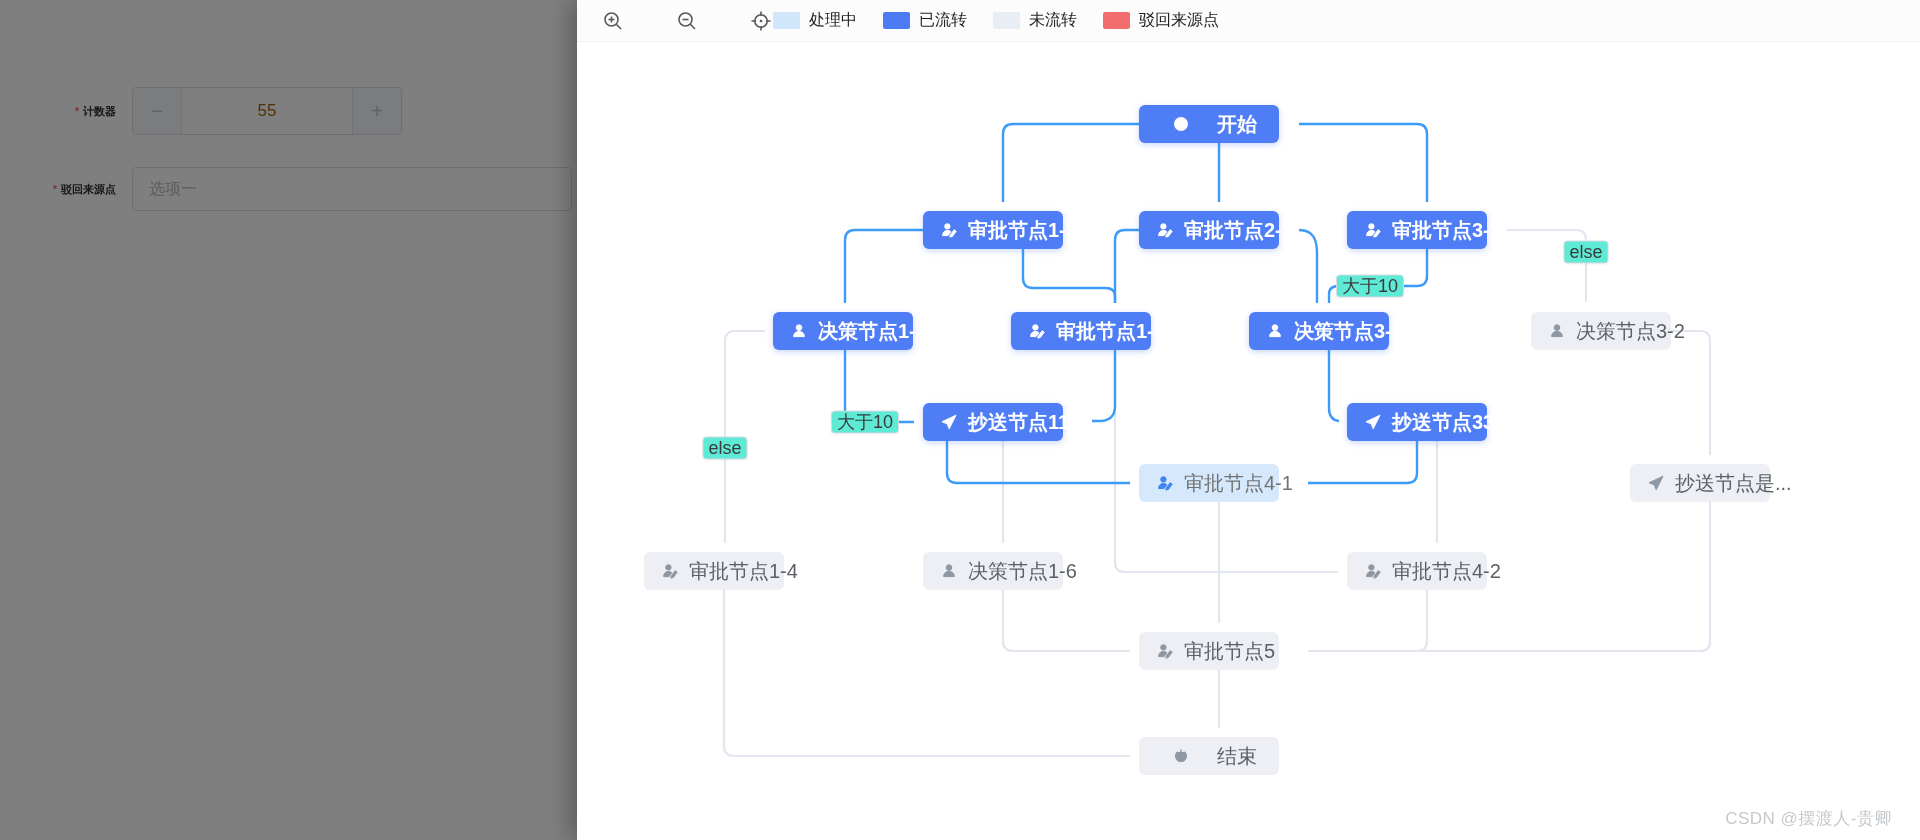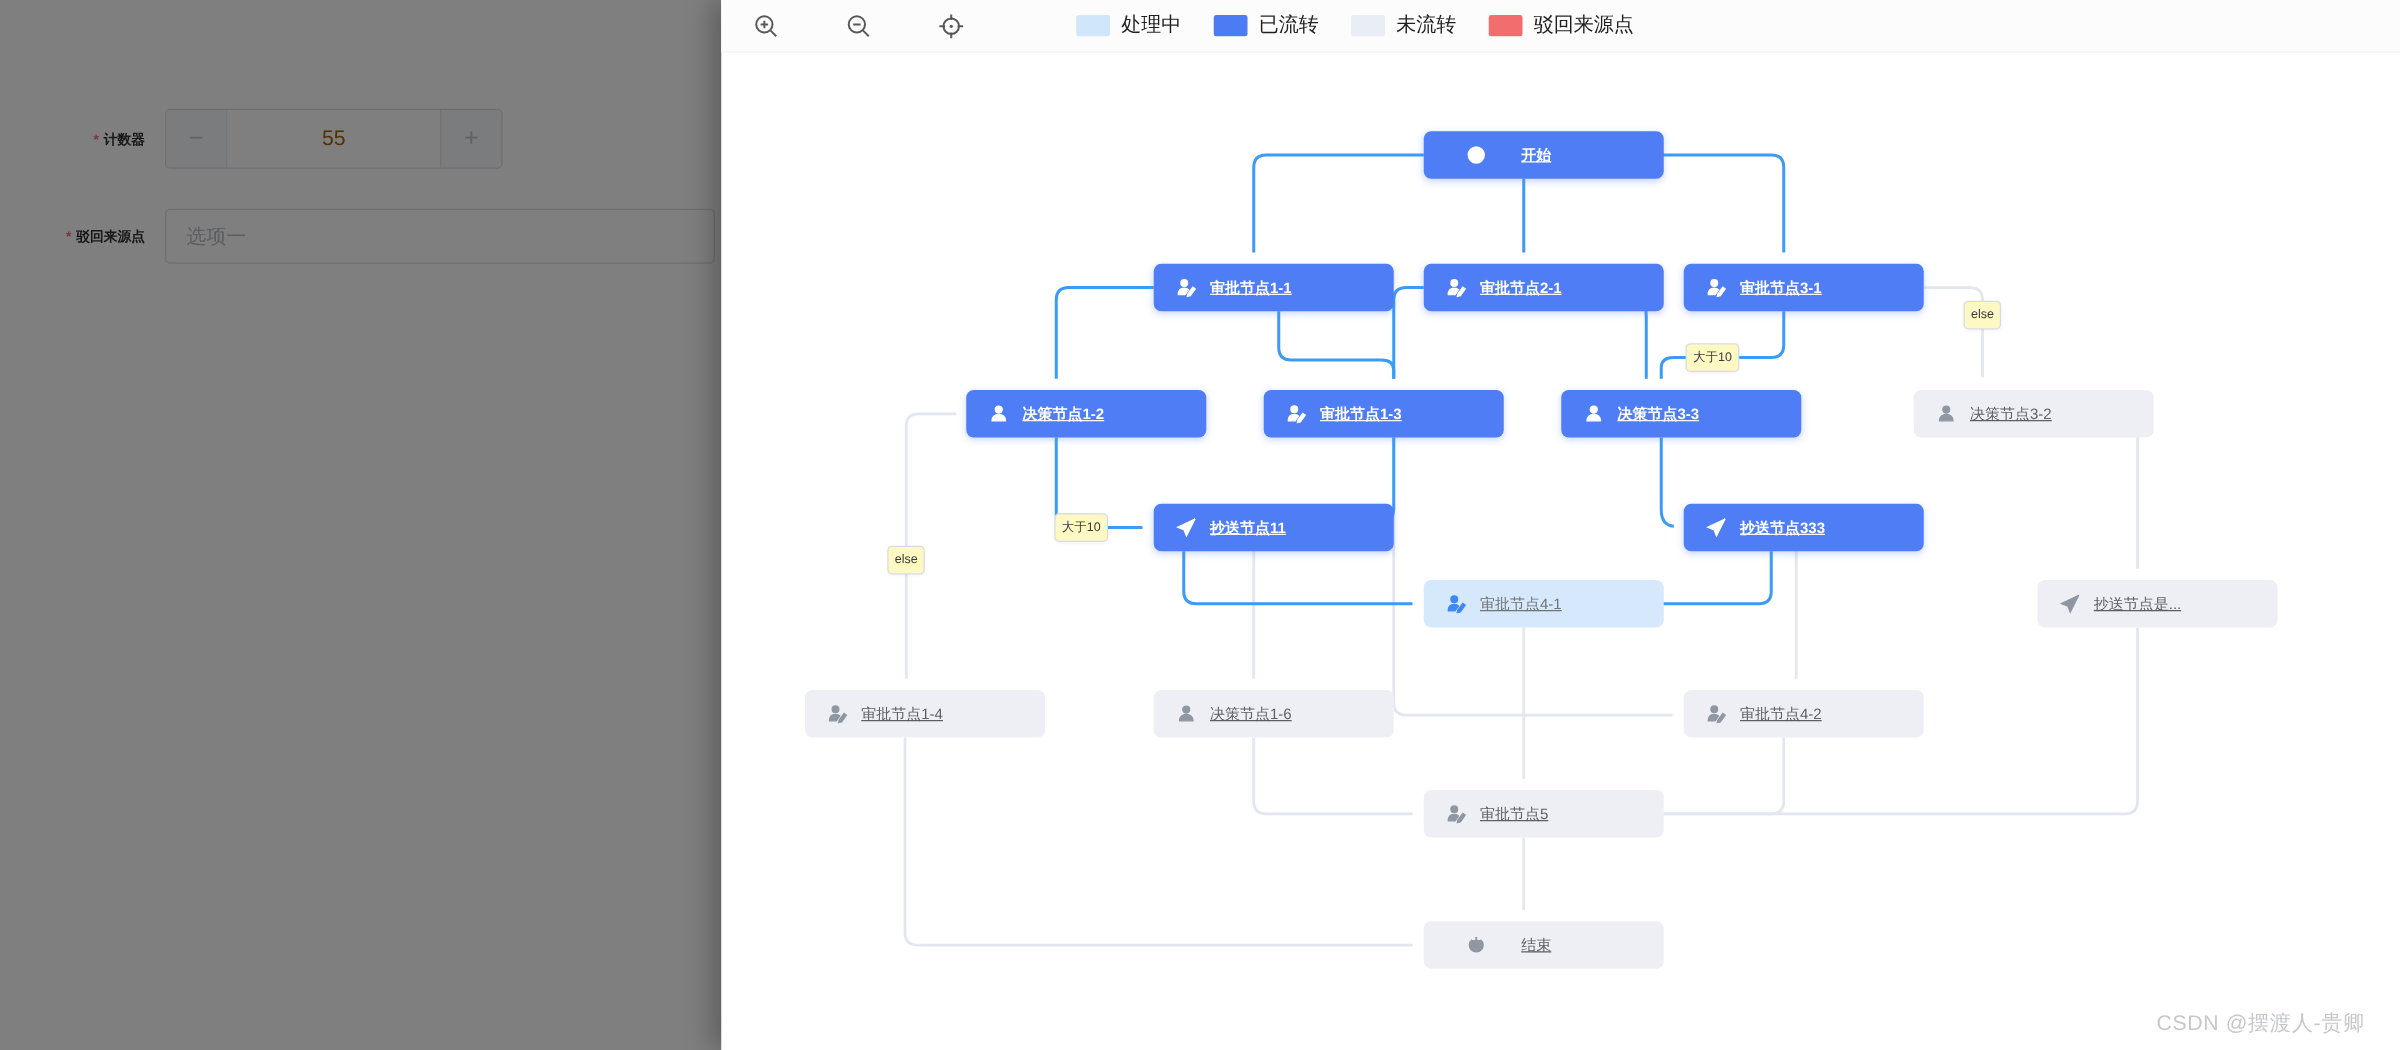--- a/index.html
+++ b/index.html
@@ -32,49 +32,49 @@
   
   .drawer { position:absolute; left:577px; top:0; width:1343px; height:840px;
     background:#fff; z-index:10; box-shadow:-8px 0 20px rgba(0,0,0,.25); }
   .toolbar { position:absolute; left:0; top:0; right:0; height:42px;
     background:#fcfcfc; border-bottom:1px solid #f2f2f2;
     display:flex; align-items:center; }
   .tool-icon { width:24px; height:24px; display:flex; align-items:center;
     justify-content:center; cursor:pointer; }
   .tool-icon svg { stroke:#595959; }
   .ti-1 { margin-left:24px; } .ti-2 { margin-left:50px; } .ti-3 { margin-left:50px; }
-  .legend { display:flex; align-items:center; margin-left:88px; }
+  .legend { display:flex; align-items:center; }
   .legend-item { display:flex; align-items:center; margin-right:26px; }
   .swatch { width:27px; height:17px; border-radius:2px; margin-right:9px; }
   .legend-label { font-size:16px; color:#1f1f1f; }
 
   
   .canvas { position:absolute; inset:0; }
   .edges { position:absolute; left:0; top:0; }
   .edges path { fill:none; }
   .e-blue { stroke:#3b9bf7; stroke-width:2.4; }
   .e-gray { stroke:#e2e6ef; stroke-width:2.2; }
 
-  .node { position:absolute; width:192px; height:38px; border-radius:6px;
-    display:flex; align-items:center; padding-left:18px; font-size:12px;
-    cursor:pointer; white-space:nowrap;text-decoration:underline; }
+  .node { position:absolute; width:140px; height:38px; border-radius:6px;
+    display:flex; align-items:center; padding-left:18px; font-size:20px;
+    cursor:pointer; white-space:nowrap; }
   .node .nicon { display:flex; margin-right:11px; }
   .node.flowed { background:#4f7df5; color:#fff; font-weight:600;
     box-shadow:0 2px 6px rgba(79,125,245,.30); }
   .node.flowed .nicon svg { fill:#fff; stroke:#fff; }
   .node.processing { background:#d6e9fc; color:#737373; font-weight:500; }
   .node.processing .nicon svg { fill:#3f87f2; stroke:#3f87f2; }
   .node.pending { background:#edeff5; color:#5b5f66; font-weight:500; }
   .node.pending .nicon svg { fill:#8f97a3; stroke:#8f97a3; }
   .node.terminal { padding-left:34px; }
   .node.terminal .nicon { margin-right:28px; }
 
   .edge-label { position:absolute; transform:translate(-50%,-50%);
-    background:#fef9c3; border:1px solid #d8dbe2; border-radius:4px;
-    padding:1px 5px; font-size:10px; color:#3a3b3e; line-height:19px;
+    background:#5eead4; border:1px solid #d8dbe2; border-radius:4px;
+    padding:1px 5px; font-size:18px; color:#3a3b3e; line-height:19px;
     box-shadow:0 1px 2px rgba(0,0,0,.04); }
 
   .watermark { position:absolute; right:28px; bottom:10px; font-size:17px;
     color:#c6c9cc; text-shadow:1px 1px 0 #fff; letter-spacing:.5px; }
 </style>
 </head>
 <body>
 
 <div class="page">
   <div class="form-row row-counter">

